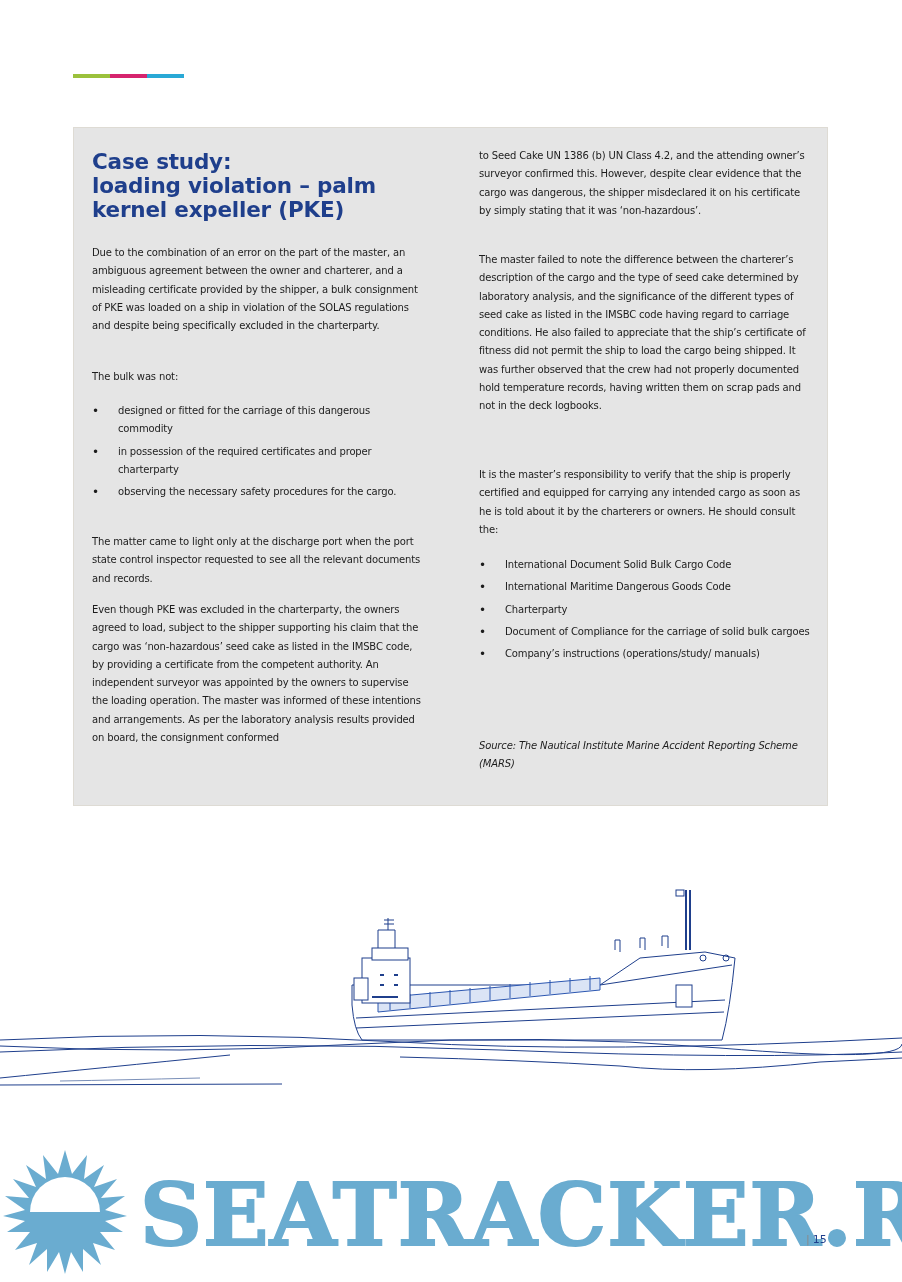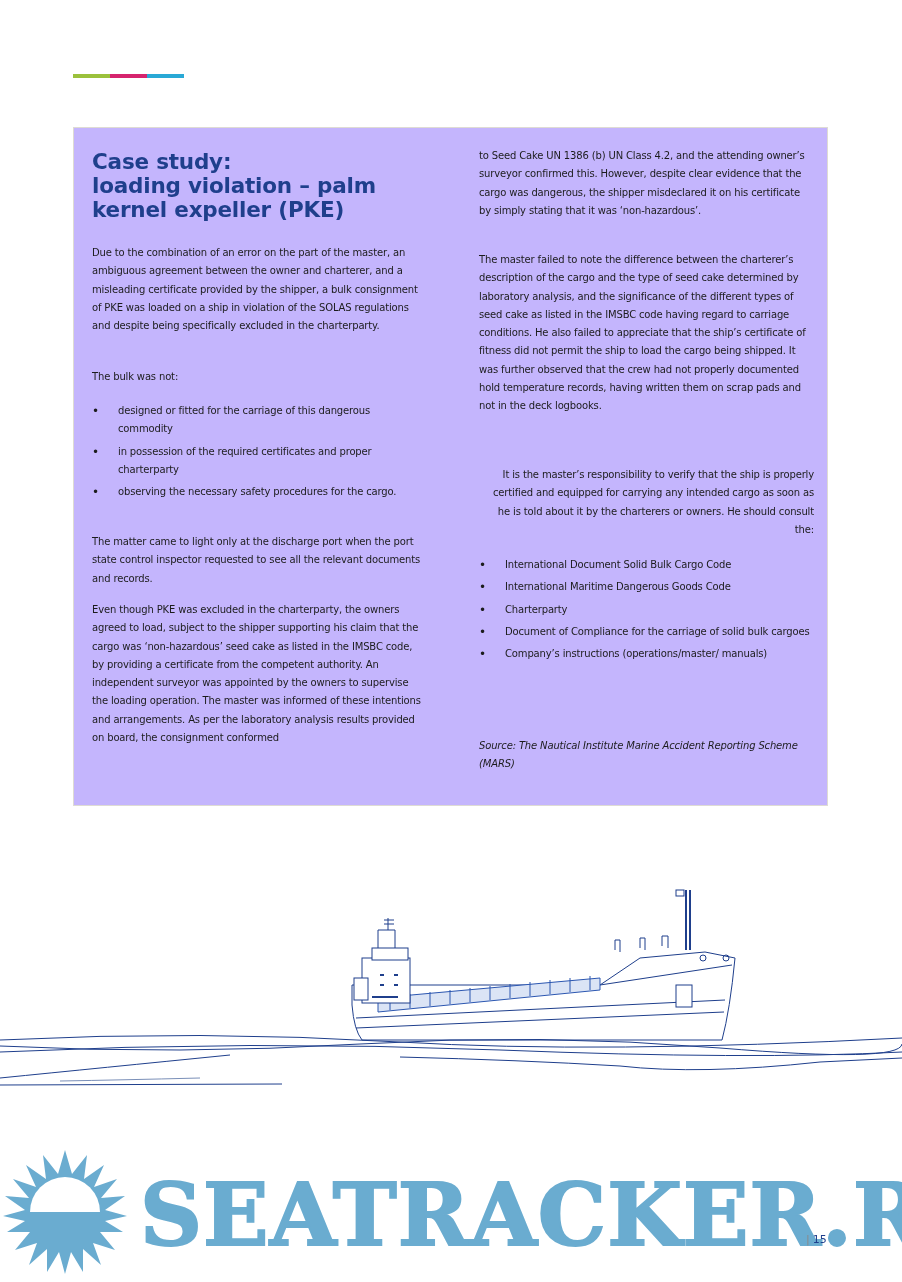--- a/index.html
+++ b/index.html
@@ -7,21 +7,21 @@
     width: 902px; height: 1282px; position: relative; overflow: hidden;
     background: #ffffff;
     font-family: "DejaVu Sans", sans-serif;
     color: #1c1c1c;
   }
   .accent-bar { position: absolute; left: 73px; top: 74px; height: 4px; display: flex; }
   .accent-bar span { display: block; width: 37px; height: 4px; }
 
   .case-box {
     position: absolute; left: 73px; top: 127px; width: 755px; height: 679px;
-    background: #c4b5fd; border: 1px solid #dedbd4; box-sizing: border-box;
+    background: #e5e5e5; border: 1px solid #dedbd4; box-sizing: border-box;
   }
 
   .title {
     position: absolute; left: 18px; top: 22px; width: 320px;
     font-family: "DejaVu Sans", sans-serif; font-weight: bold;
     font-size: 21.5px; line-height: 24px; color: #1f3f8c; letter-spacing: -0.2px;
     margin: 0;
   }
   .title span { display: block; }
 
@@ -73,28 +73,28 @@
     <li>designed or fitted for the carriage of this dangerous commodity</li>
     <li>in possession of the required certificates and proper charterparty</li>
     <li>observing the necessary safety procedures for the cargo.</li>
   </ul>
 
   <p class="para" style="left:18px; top:405px; width:330px;">The matter came to light only at the discharge port when the port state control inspector requested to see all the relevant documents and records.</p>
   <p class="para" style="left:18px; top:473px; width:330px;">Even though PKE was excluded in the charterparty, the owners agreed to load, subject to the shipper supporting his claim that the cargo was ‘non-hazardous’ seed cake as listed in the IMSBC code, by providing a certificate from the competent authority. An independent surveyor was appointed by the owners to supervise the loading operation. The master was informed of these intentions and arrangements. As per the laboratory analysis results provided on board, the consignment conformed</p>
 
   <p class="para" style="left:405px; top:19px; width:335px;">to Seed Cake UN 1386 (b) UN Class 4.2, and the attending owner’s surveyor confirmed this. However, despite clear evidence that the cargo was dangerous, the shipper misdeclared it on his certificate by simply stating that it was ‘non-hazardous’.</p>
   <p class="para" style="left:405px; top:123px; width:338px;">The master failed to note the difference between the charterer’s description of the cargo and the type of seed cake determined by laboratory analysis, and the significance of the different types of seed cake as listed in the IMSBC code having regard to carriage conditions. He also failed to appreciate that the ship’s certificate of fitness did not permit the ship to load the cargo being shipped. It was further observed that the crew had not properly documented hold temperature records, having written them on scrap pads and not in the deck logbooks.</p>
-  <p class="para" style="left:405px; top:338px; width:335px;text-align:right;">It is the master’s responsibility to verify that the ship is properly certified and equipped for carrying any intended cargo as soon as he is told about it by the charterers or owners. He should consult the:</p>
+  <p class="para" style="left:405px; top:338px; width:335px;">It is the master’s responsibility to verify that the ship is properly certified and equipped for carrying any intended cargo as soon as he is told about it by the charterers or owners. He should consult the:</p>
 
   <ul class="bullets" style="left:405px; top:428px; width:335px;">
     <li>International Document Solid Bulk Cargo Code</li>
     <li>International Maritime Dangerous Goods Code</li>
     <li>Charterparty</li>
     <li>Document of Compliance for the carriage of solid bulk cargoes</li>
-    <li>Company’s instructions (operations/master/ manuals)</li>
+    <li>Company’s instructions (operations/study/ manuals)</li>
   </ul>
 
   <p class="para source" style="left:405px; top:609px; width:320px;">Source: The Nautical Institute Marine Accident Reporting Scheme (MARS)</p>
 </div>
 
 <svg class="ship" viewBox="0 880 902 220" xmlns="http://www.w3.org/2000/svg" fill="none" stroke="#1f3f8c" stroke-width="1">
 
   <path d="M352 985 L352 1005 Q354 1030 362 1040 L722 1040 Q730 1010 735 958 L705 952 L640 958 L600 985 Z" fill="#fff"></path>
   <path d="M356 1018 L725 1000"></path>
   <path d="M356 1028 L724 1012"></path>

